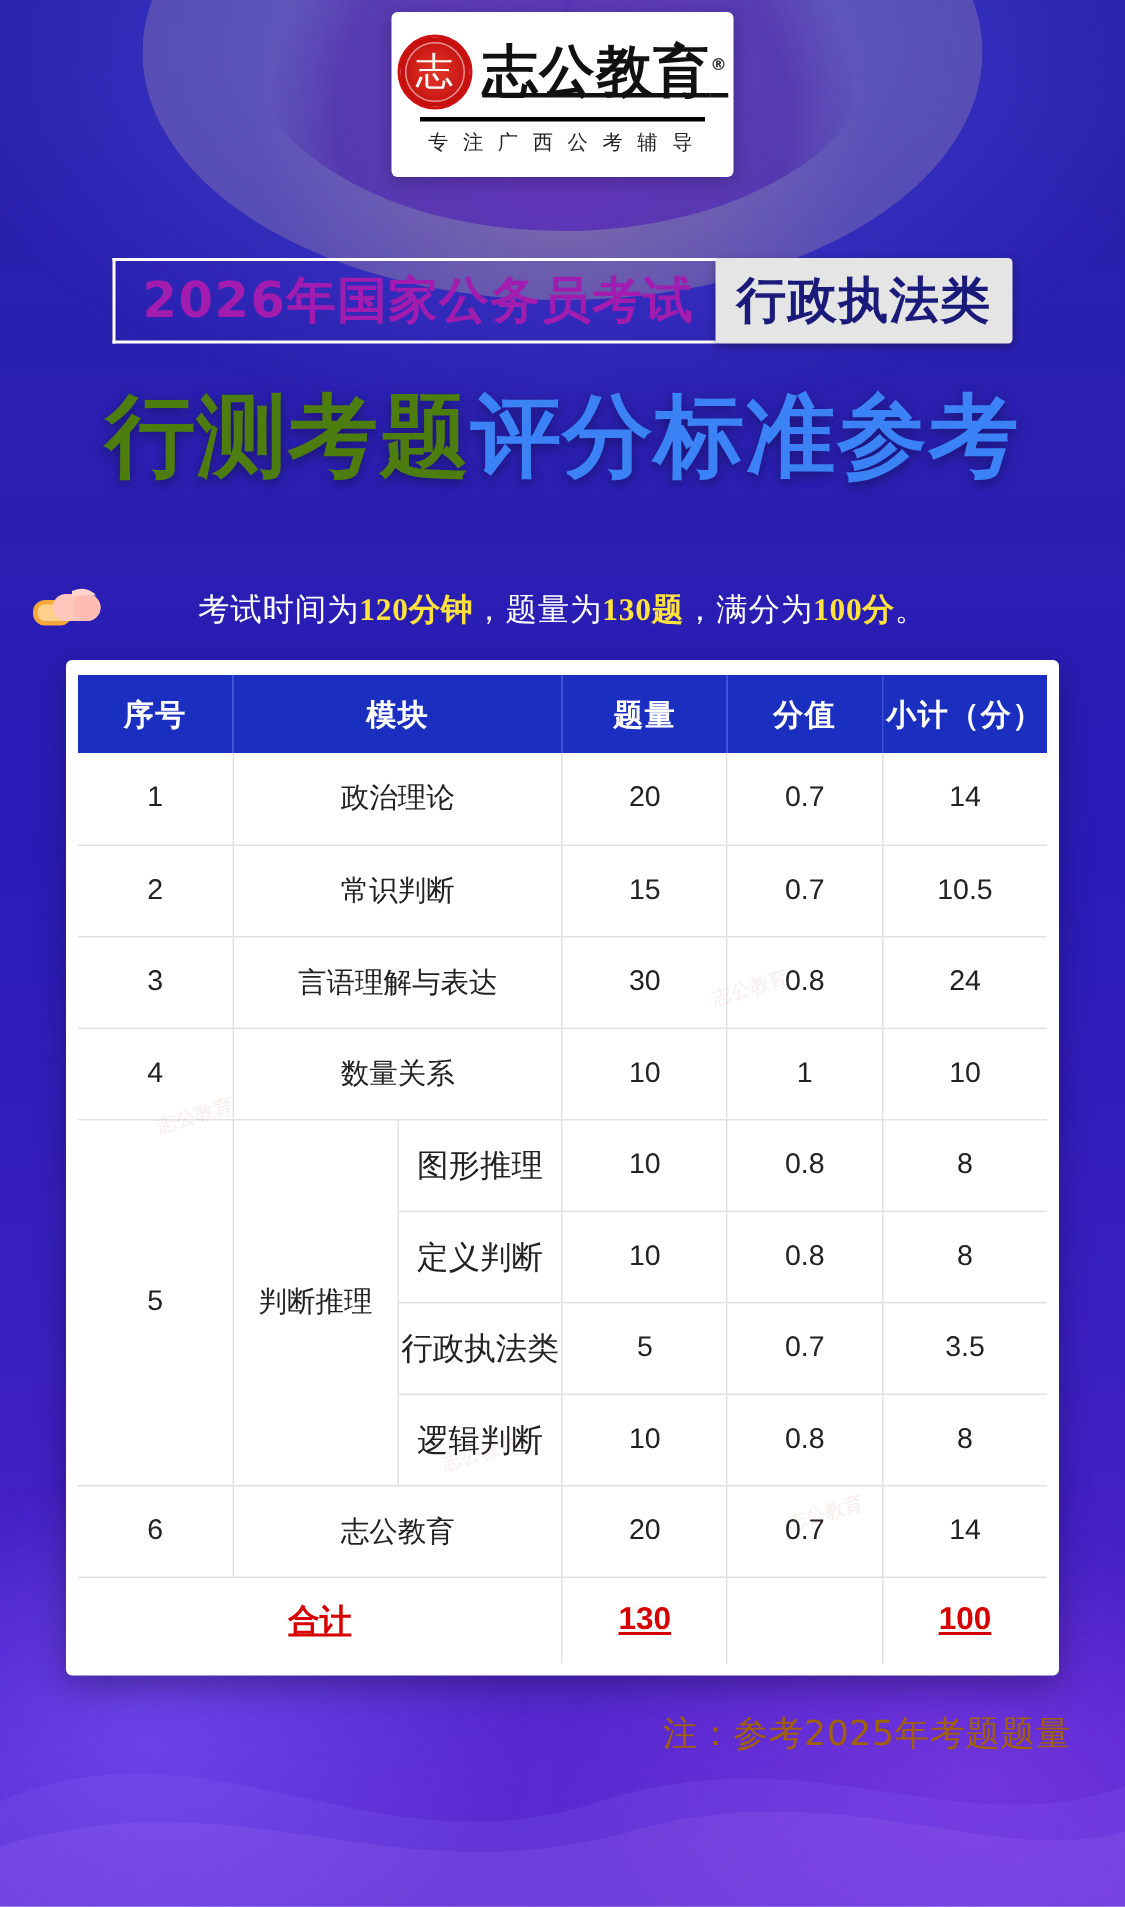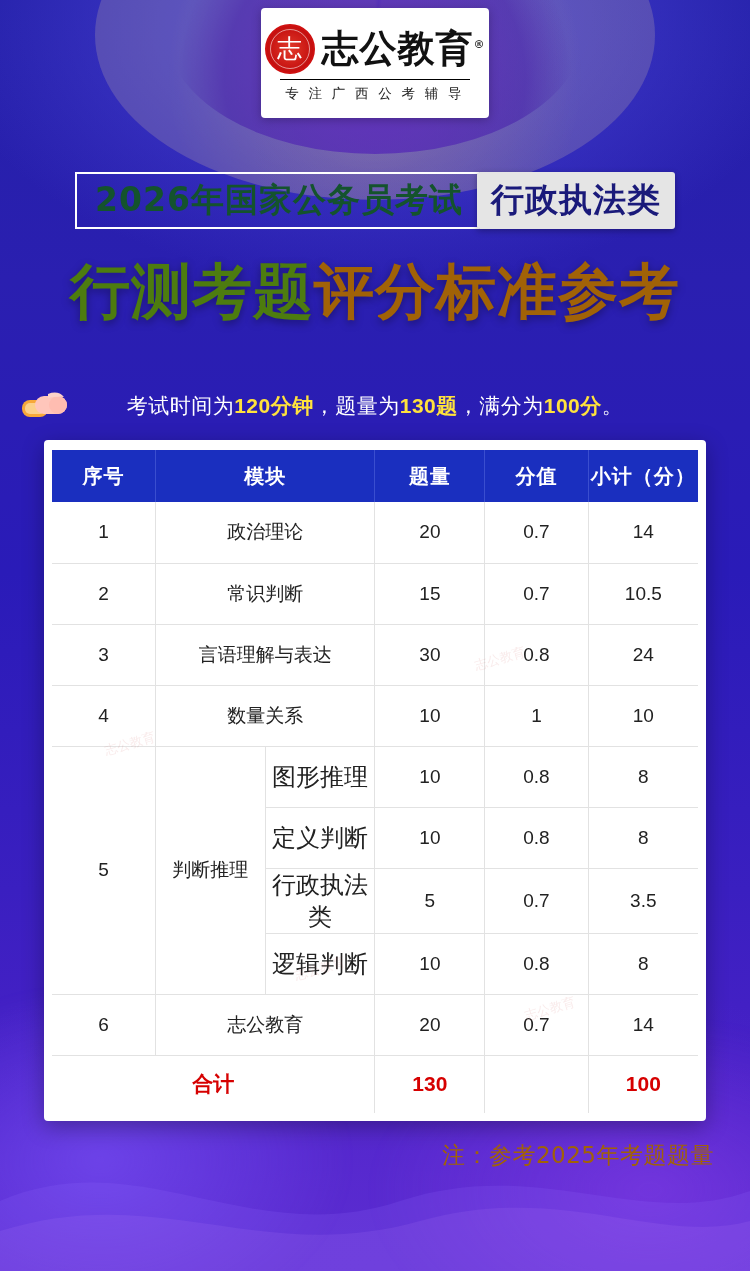--- a/index.html
+++ b/index.html
@@ -66,59 +66,60 @@
     color: #fff; font-size: 25px; line-height: 46px; text-align: center;
     font-family: "DejaVu Serif", "Liberation Serif", serif;
     position: relative;
   }
   .logo-mark::after{
     content:""; position:absolute; inset:3px; border-radius:50%; border:1px solid rgba(255,255,255,.55);
   }
   .logo-text {
     font-size: 37px; font-weight: bold; color: #111; letter-spacing: 1px;
     font-family: "DejaVu Sans", "Liberation Sans", sans-serif;
+    text-decoration: underline;
   }
   .logo-reg { font-size: 11px; vertical-align: super; color:#333; }
   .logo-sub {
-    margin-top: 5px; padding-top: 5px; border-top: 1px solid #000000;
+    margin-top: 5px; padding-top: 5px; border-top: 3px solid #000000;
     font-size: 13.5px; color: #222; letter-spacing: 3px; width: 190px; text-align: center;
   }
 
   
   .title-row {
     position: absolute; top: 172px; left: 0; width: 750px;
     display: flex; align-items: center; justify-content: center; gap: 0;
   }
   .title-left {
     border: 2px solid #ffffff; border-right: none;
-    color: #14532d; font-size: 33px; font-weight: bold; letter-spacing: 1px;
+    color: #a21caf; font-size: 33px; font-weight: bold; letter-spacing: 1px;
     padding: 9px 16px 11px 18px; line-height: 1;
     font-family: "DejaVu Sans", "Liberation Sans", sans-serif;
   }
   .title-right {
     background: #e5e5e5; color: #1a1a7a; font-size: 33px; font-weight: bold;
     padding: 11px 14px 13px; line-height: 1; border-radius: 3px;
     letter-spacing: 1px; margin-left: -2px;
     box-shadow: 0 2px 6px rgba(0,0,0,.3);
     font-family: "DejaVu Sans", "Liberation Sans", sans-serif;
   }
   .main-title {
     position: absolute; top: 258px; left: 0; width: 750px; text-align: center;
     font-size: 60px; font-weight: bold; line-height: 1.1; letter-spacing: 1px;
     font-family: "DejaVu Sans", "Liberation Sans", sans-serif;
     text-shadow: 0 3px 8px rgba(0,0,0,.35);
   }
   .main-title .yellow { color: #4d7c0f; }
-  .main-title .white { color: #a16207; }
+  .main-title .white { color: #3b82f6; }
 
   
   .info-line {
     position: absolute; top: 392px; left: 0; width: 750px; text-align: center;
     color: #ffffff; font-size: 21px; letter-spacing: .5px;
-    font-family: Liberation Sans, sans-serif;
+    font-family: Liberation Serif, serif;
   }
   .info-line .hl { color: #ffe23c; font-weight: bold; }
   .hand {
     position: absolute; left: 18px; top: 382px; width: 56px; height: 54px;
   }
 
   
   .table-card {
     position: absolute; top: 440px; left: 44px; width: 662px;
     background: #ffffff; border-radius: 4px; overflow: hidden;
@@ -130,24 +131,24 @@
     background: #1a2fbf; color: #ffffff; font-size: 20px; font-weight: bold;
     height: 52px; text-align: center; letter-spacing: 1px;
     border-right: 1px solid #3a4ecf;
   }
   thead th:last-child { border-right: none; }
   tbody td {
     height: 61px; text-align: center; font-size: 19px; color: #222;
     border-bottom: 1px solid #e2e2e2; border-right: 1px solid #e2e2e2;
   }
   tbody td:last-child { border-right: none; }
-  tbody tr:last-child td { border-bottom: none; }
+  tbody tr:last-child td { border-bottom: none; text-decoration: underline; }
   td.num { font-size: 19px; }
   td.mod { font-size: 19px; }
-  td.sub { font-size: 24px; }
+  td.sub { font-size: 21px; }
   .total td { color: #d60000; font-weight: bold; font-size: 21px; height: 58px; }
   .wm {
     position: absolute; color: rgba(200,60,60,.10); font-size: 13px; pointer-events: none;
     white-space: nowrap; font-family: "DejaVu Sans", sans-serif;
   }
 
   
   .footnote {
     position: absolute; top: 1140px; right: 36px;
     color: #a16207; font-size: 23px; letter-spacing: .5px;

